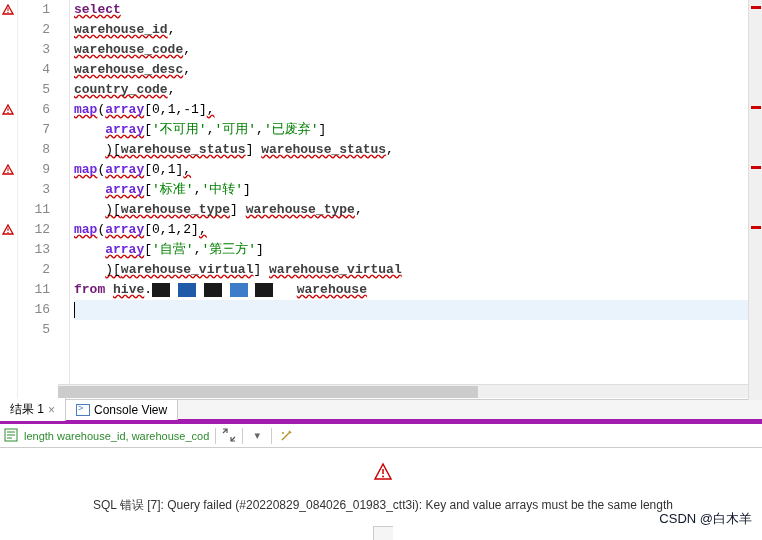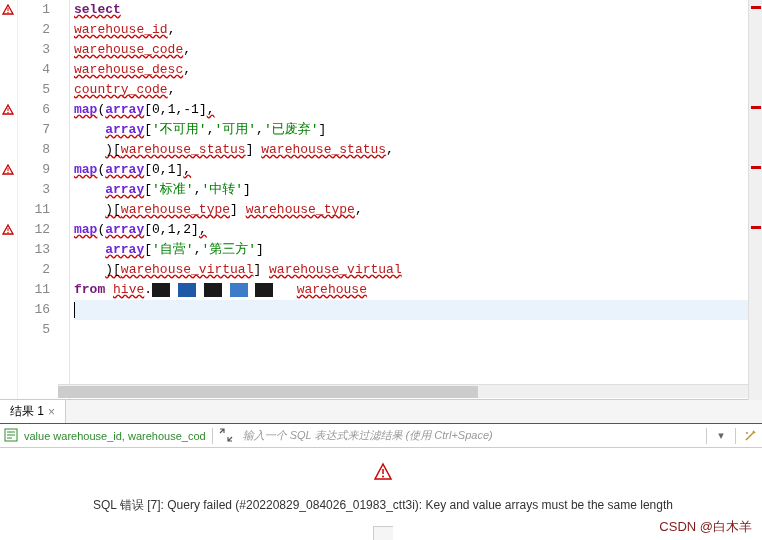--- a/index.html
+++ b/index.html
@@ -10,44 +10,44 @@
 .error-marker svg { width: 12px; height: 12px; }
 .gutter { width: 40px; background: #fff; text-align: right; padding-right: 8px; color: #888; line-height: 20px; user-select: none; }
 .gutter div { height: 20px; }
 .code { flex: 1; line-height: 20px; padding-left: 4px; white-space: pre; position: relative; }
 .code-line { height: 20px; position: relative; }
 .code-line.current { background: #eaf3fb; }
 .kw { color: #701a75; font-weight: bold; }
 .fn { color: #6d28d9; font-weight: bold; }
 .num { color: #000; }
 .str { color: #008000; }
-.ident { color: #b91c1c; }
+.ident { color: #404040; font-weight: bold; }
 .squiggle { text-decoration: underline wavy #c00; text-decoration-skip-ink: none; }
 .cursor { display: inline-block; width: 1px; height: 16px; background: #000; vertical-align: middle; }
 .redact { display: inline-block; background: #000; vertical-align: middle; height: 14px; }
 .redact.blue1 { background: #1e5aa8; }
 .redact.blue2 { background: #3d7cc9; }
 .redact.dark { background: #1a1a1a; }
-.tabs-bar { height: 24px; background: #f5f5f5; border-bottom: 1px solid #a21caf; display: flex; align-items: center; font-family: "Segoe UI", Tahoma, sans-serif; font-size: 12px; }
+.tabs-bar { height: 24px; background: #f5f5f5; border-bottom: 5px solid #a21caf; display: flex; align-items: center; font-family: "Segoe UI", Tahoma, sans-serif; font-size: 12px; }
 .tab { padding: 3px 10px; border-right: 1px solid #ccc; background: #fff; display: flex; align-items: center; gap: 4px; }
 .tab.active { background: #fff; }
 .close-x { color: #888; cursor: pointer; }
 .console-icon { display: inline-block; width: 14px; height: 12px; border: 1px solid #4a7dbf; position: relative; }
 .console-icon::after { content: ">"; position: absolute; left: 1px; top: -2px; font-size: 9px; color: #4a7dbf; }
 .filter-bar { height: 24px; display: flex; align-items: center; font-family: "Segoe UI", Tahoma, sans-serif; font-size: 11px; border-bottom: 1px solid #ccc; padding: 0 4px; gap: 6px; }
 .sql-preview { color: #2e8b2e; flex-shrink: 0; max-width: 200px; overflow: hidden; white-space: nowrap; }
 .expand-icon svg { width: 14px; height: 14px; }
 .filter-input { flex: 1; color: #999; font-style: italic; padding: 2px 4px; }
 .toolbar-btn { width: 16px; height: 16px; display: flex; align-items: center; justify-content: center; color: #666; }
 .divider { width: 1px; height: 16px; background: #ccc; }
 .error-panel { padding: 14px 10px 14px 14px; display: flex; align-items: center; gap: 12px; font-family: "Segoe UI", Tahoma, sans-serif; font-size: 12px; color: #333; flex-direction: column; }
 .error-icon svg { width: 20px; height: 20px; }
 .error-text { flex: 1; }
 .error-btn { width: 20px; height: 24px; border: 1px solid #ccc; background: #f5f5f5; border-right: none; }
-.watermark { position: absolute; right: 10px; bottom: 4px; color: #7f1d1d; font-family: "Segoe UI", sans-serif; font-size: 13px; }
+.watermark { position: absolute; right: 10px; bottom: 12px; color: #0f172a; font-family: "Segoe UI", sans-serif; font-size: 13px; }
 .scroll-right { position: absolute; right: 0; top: 0; width: 14px; height: 400px; background: #f0f0f0; border-left: 1px solid #ddd; }
 .scroll-right .mark { position: absolute; left: 2px; width: 10px; height: 3px; background: #c00; }
 .scroll-bottom { position: absolute; left: 58px; right: 14px; top: 384px; height: 14px; background: #f0f0f0; border-top: 1px solid #ddd; }
 .scroll-bottom .thumb { position: absolute; left: 0; top: 1px; height: 12px; width: 420px; background: #ccc; }
 .gutter-expand { width: 12px; background: #fff; border-right: 1px solid #e4e4e4; }
 </style>
 </head>
 <body>
 
 <div class="editor-area">
@@ -103,37 +103,40 @@
 </div>
 <div class="scroll-bottom">
     <div class="thumb"></div>
   </div>
 
 <div class="tabs-bar">
   <div class="tab active">
     <span>结果 1</span>
     <span class="close-x">×</span>
   </div>
+  <div class="tab">
+    <span class="console-icon"></span>
+    <span>Console View</span>
+  </div>
 </div>
 
 <div class="filter-bar">
   <span style="color:#2e8b2e">
     <svg width="14" height="14" viewBox="0 0 14 14">
         <rect x="1" y="1" width="12" height="12" fill="none" stroke="#2e8b2e"></rect>
         <path d="M3 4h8M3 7h8M3 10h5" stroke="#2e8b2e"></path>
       </svg>
   </span>
-  <span class="sql-preview">value warehouse_id, warehouse_cod</span>
+  <span class="sql-preview">length warehouse_id, warehouse_cod</span>
   <div class="divider"></div>
   <span class="expand-icon">
     <svg viewBox="0 0 14 14">
         <path d="M1 5 L5 1 M1 1 h4 v4 M13 9 L9 13 M13 13 h-4 v-4" stroke="#555" fill="none" stroke-width="1.2"></path>
       </svg>
   </span>
-  <div class="filter-input">输入一个 SQL 表达式来过滤结果 (使用 Ctrl+Space)</div>
   <div class="divider"></div>
   <span class="toolbar-btn">▾</span>
   <div class="divider"></div>
   <span class="toolbar-btn">
     <svg width="14" height="14" viewBox="0 0 14 14">
         <path d="M3 11 L11 3 M10 2 l2 2" stroke="#b8932e" stroke-width="1.5"></path>
         <circle cx="4" cy="4" r="1" fill="#b8932e"></circle>
       </svg>
   </span>
 </div>

